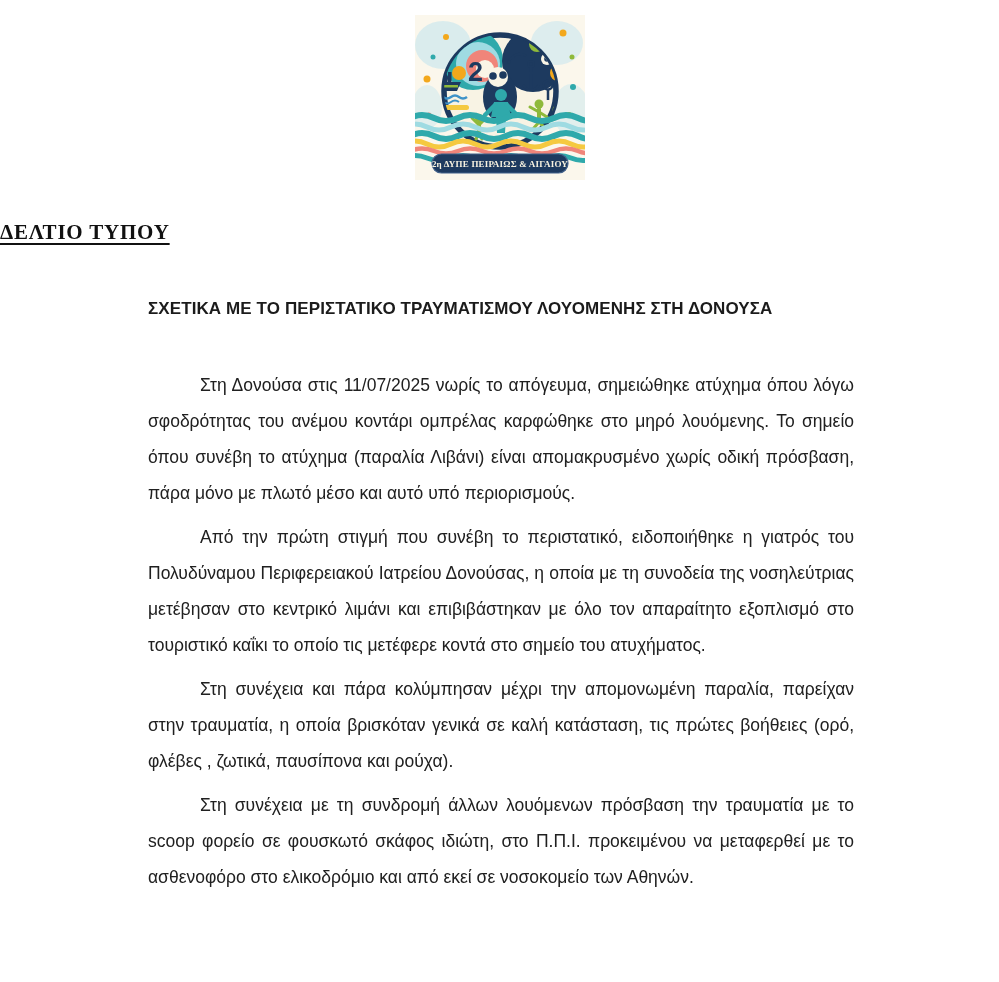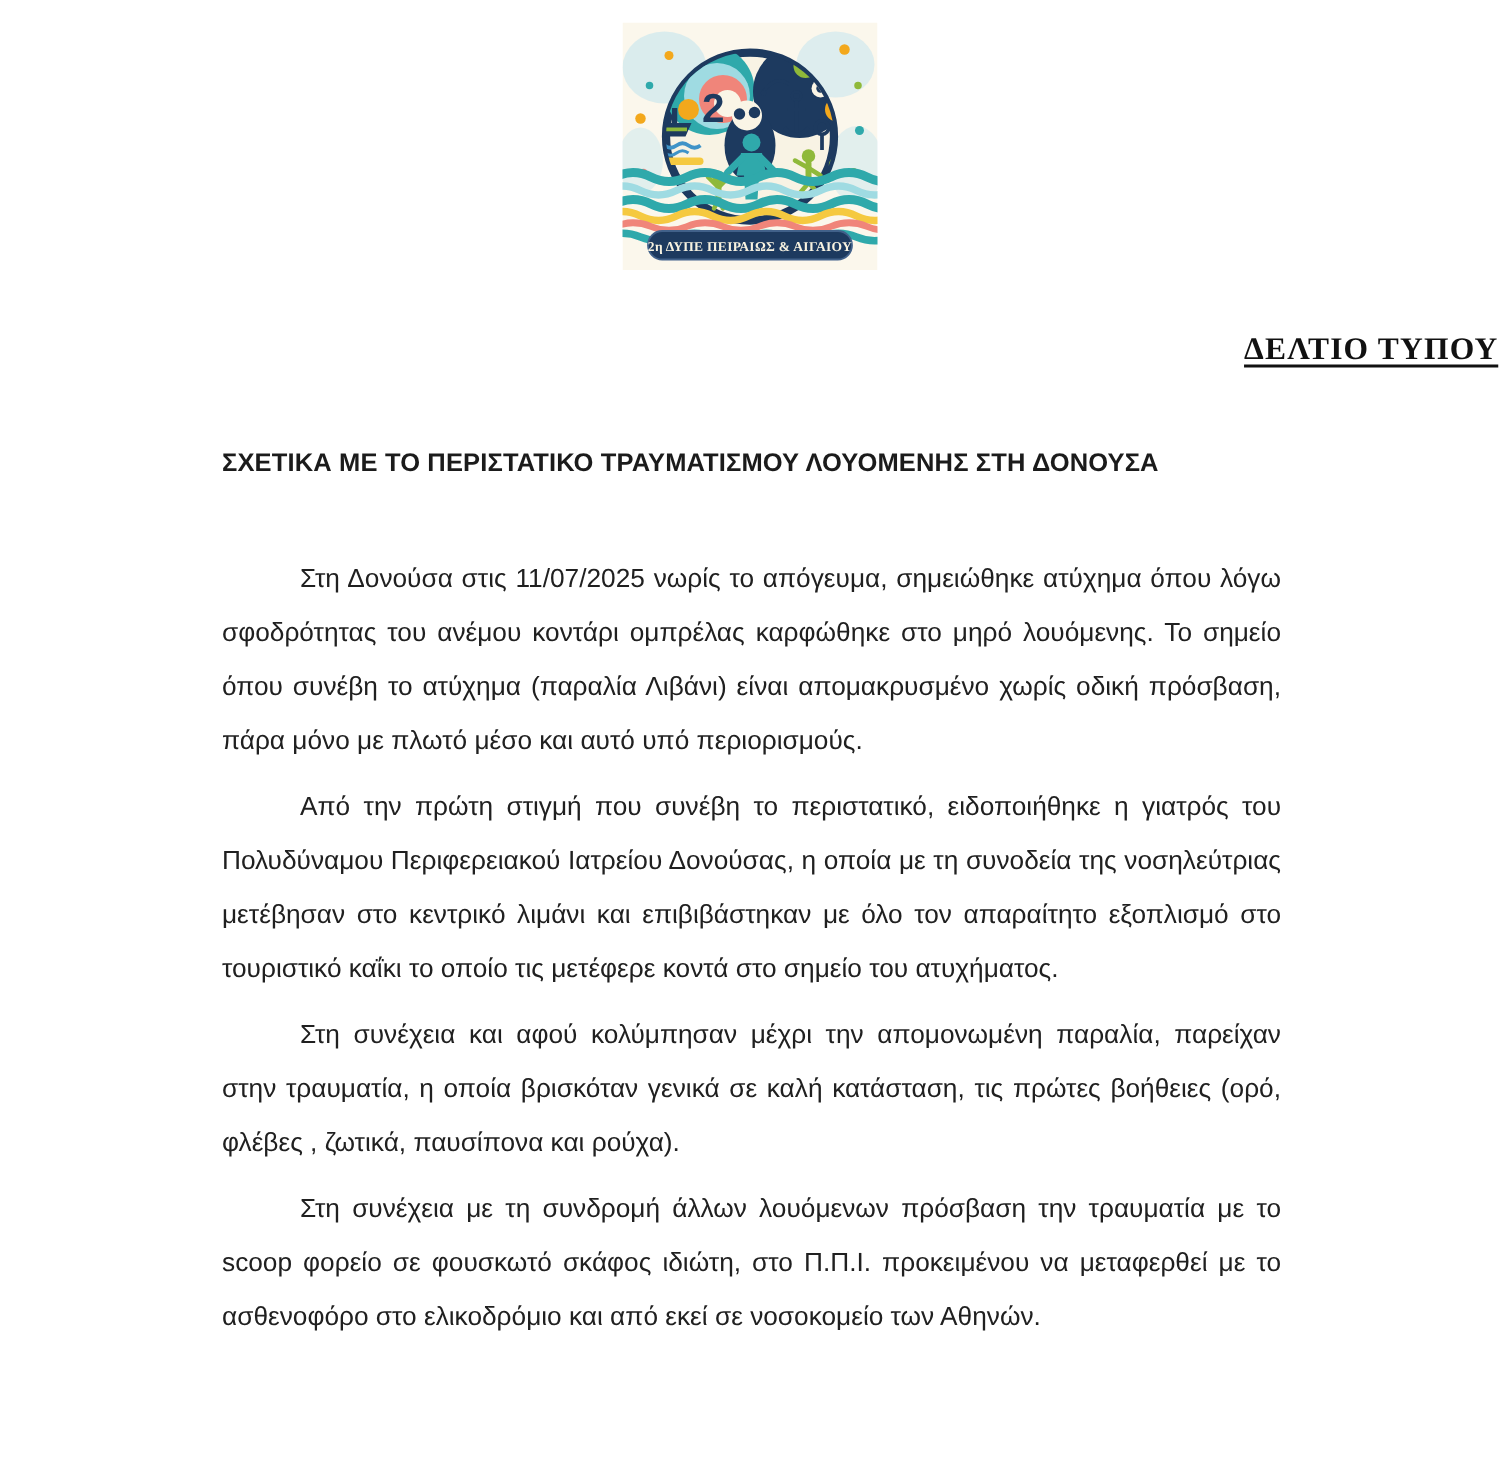--- a/index.html
+++ b/index.html
@@ -19,21 +19,21 @@
   }
   .logo-wrap {
     width: 170px;
     height: 165px;
     margin: 15px auto 0 auto;
   }
   .logo-wrap svg { display: block; width: 170px; height: 165px; }
 
   .doc-title {
     margin: 40px 0 0 0;
-    text-align: right;
+    text-align: left;
     font-family: "Liberation Serif", serif;
     font-size: 21px;
     font-weight: bold;
     letter-spacing: 0.8px;
     color: #111111;
     text-decoration: underline;
     text-underline-offset: 4px;
     text-decoration-thickness: 2px;
   }
   .doc-subtitle {
@@ -203,17 +203,17 @@
     </svg>
   </div>
 
   <h1 class="doc-title">ΔΕΛΤΙΟ ΤΥΠΟΥ</h1>
 
   <h2 class="doc-subtitle">ΣΧΕΤΙΚΑ ΜΕ ΤΟ ΠΕΡΙΣΤΑΤΙΚΟ ΤΡΑΥΜΑΤΙΣΜΟΥ ΛΟΥΟΜΕΝΗΣ ΣΤΗ ΔΟΝΟΥΣΑ</h2>
 
   <div class="doc-body">
     <p>Στη Δονούσα στις 11/07/2025 νωρίς το απόγευμα, σημειώθηκε  ατύχημα όπου λόγω σφοδρότητας του ανέμου κοντάρι ομπρέλας καρφώθηκε στο μηρό λουόμενης.  Το σημείο όπου συνέβη το ατύχημα (παραλία Λιβάνι) είναι απομακρυσμένο χωρίς οδική πρόσβαση, πάρα μόνο με πλωτό μέσο και  αυτό υπό περιορισμούς.</p>
     <p>Από την πρώτη στιγμή που συνέβη το περιστατικό, ειδοποιήθηκε η γιατρός του Πολυδύναμου Περιφερειακού Ιατρείου Δονούσας, η οποία με τη συνοδεία της νοσηλεύτριας μετέβησαν στο κεντρικό λιμάνι και επιβιβάστηκαν με όλο τον απαραίτητο εξοπλισμό  στο τουριστικό καΐκι το οποίο τις μετέφερε κοντά στο σημείο του ατυχήματος.</p>
-    <p>Στη συνέχεια και αφού κολύμπησαν μέχρι την απομονωμένη  παραλία, παρείχαν στην τραυματία, η οποία βρισκόταν γενικά σε καλή κατάσταση, τις πρώτες βοήθειες (ορό, φλέβες , ζωτικά, παυσίπονα και ρούχα).</p>
+    <p>Στη συνέχεια και πάρα κολύμπησαν μέχρι την απομονωμένη  παραλία, παρείχαν στην τραυματία, η οποία βρισκόταν γενικά σε καλή κατάσταση, τις πρώτες βοήθειες (ορό, φλέβες , ζωτικά, παυσίπονα και ρούχα).</p>
     <p>Στη συνέχεια με τη συνδρομή άλλων λουόμενων πρόσβαση την τραυματία με το scoop φορείο σε φουσκωτό σκάφος ιδιώτη, στο Π.Π.Ι. προκειμένου να μεταφερθεί με το ασθενοφόρο στο ελικοδρόμιο και από εκεί σε νοσοκομείο των Αθηνών.</p>
   </div>
 
 </div>
 
 </body></html>

